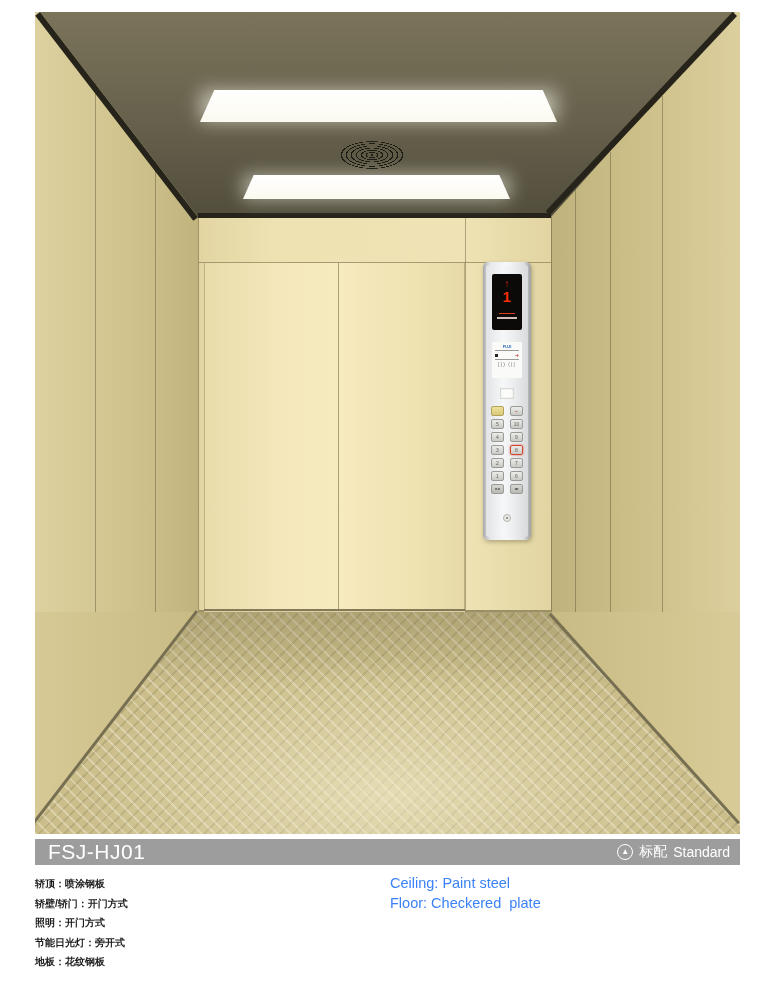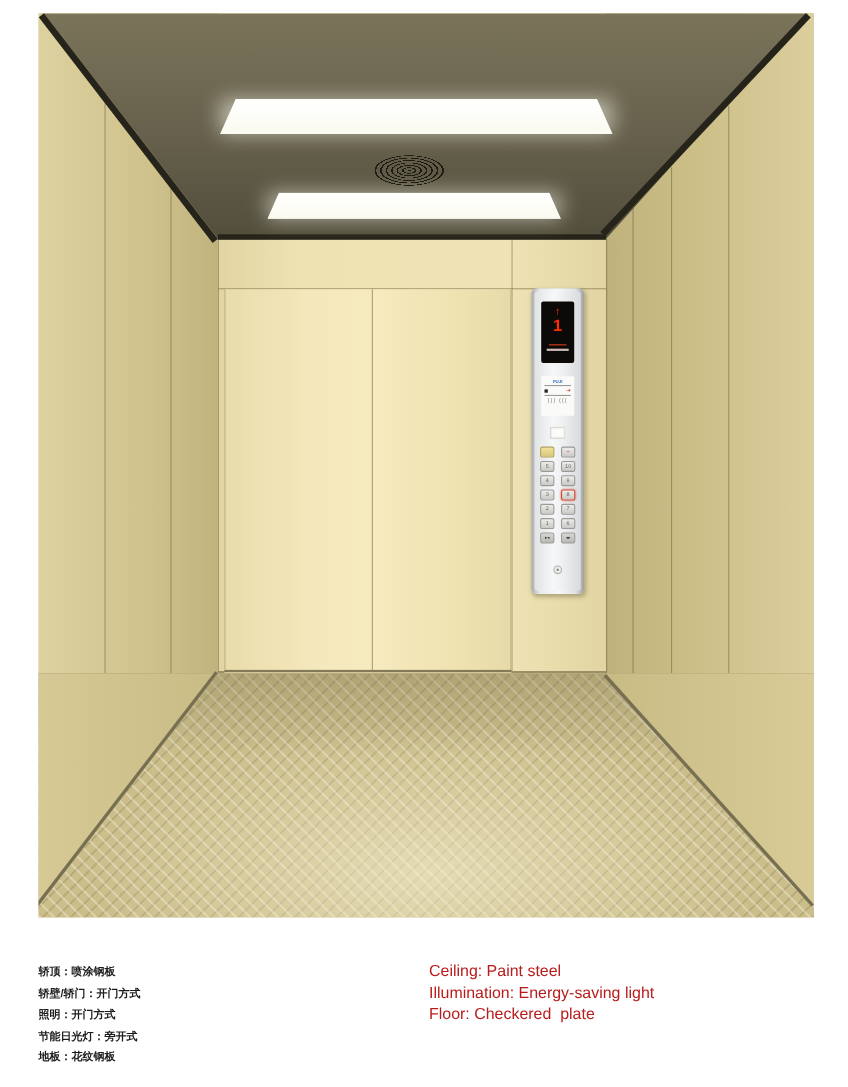--- a/index.html
+++ b/index.html
@@ -100,21 +100,21 @@
     display:flex;align-items:center;justify-content:space-between;padding:0 10px 0 13px;box-sizing:border-box;}
   .model-name{color:#ffffff;font-size:21px;letter-spacing:.5px;}
   .badge{display:flex;align-items:center;gap:6px;color:#ffffff;font-size:14px;}
   .badge-circle{width:16px;height:16px;border:1.5px solid #ffffff;border-radius:50%;box-sizing:border-box;
     display:flex;align-items:center;justify-content:center;font-size:8px;line-height:8px;color:#ffffff;}
 
   
   .specs{position:absolute;left:0;top:874px;width:771px;}
   .spec-col{position:absolute;top:0;}
   .spec-col.cn{left:35px;font-weight:bold;font-size:10px;color:#1c1c1c;}
-  .spec-col.en{left:390px;font-size:14.5px;color:#b91c1c;}
+  .spec-col.en{left:390px;font-size:14.5px;color:#3b82f6;}
   .spec-line{line-height:19.5px;white-space:pre;}
 </style>
 </head>
 <body>
 
 <div class="page">
 
   <div class="photo">
 
     <div class="wall-left"></div>
@@ -210,29 +210,36 @@
         <div class="btn-row">
           <span class="cop-btn btn-door">▸◂</span>
           <span class="cop-btn btn-door">◂▸</span>
         </div>
       </div>
 
       <div class="cop-keyhole"></div>
     </div>
   </div>
 
+  <div class="model-bar">
+    <span class="model-name">FSJ-HJ01</span>
+    <span class="badge">
+      <span class="badge-circle">▲</span>
+      <span>标配</span>
+      <span>Standard</span>
+    </span>
+  </div>
 
   <div class="specs">
     <div class="spec-col cn">
       <div class="spec-line">轿顶：喷涂钢板</div>
       <div class="spec-line">轿壁/轿门：开门方式</div>
       <div class="spec-line">照明：开门方式</div>
       <div class="spec-line">节能日光灯：旁开式</div>
       <div class="spec-line">地板：花纹钢板</div>
     </div>
     <div class="spec-col en">
       <div class="spec-line">Ceiling: Paint steel</div>
-      <div class="spec-line">Illumination: Energy-saving light</div>
       <div class="spec-line">Floor: Checkered  plate</div>
     </div>
   </div>
 
 </div>
 
 </body></html>

